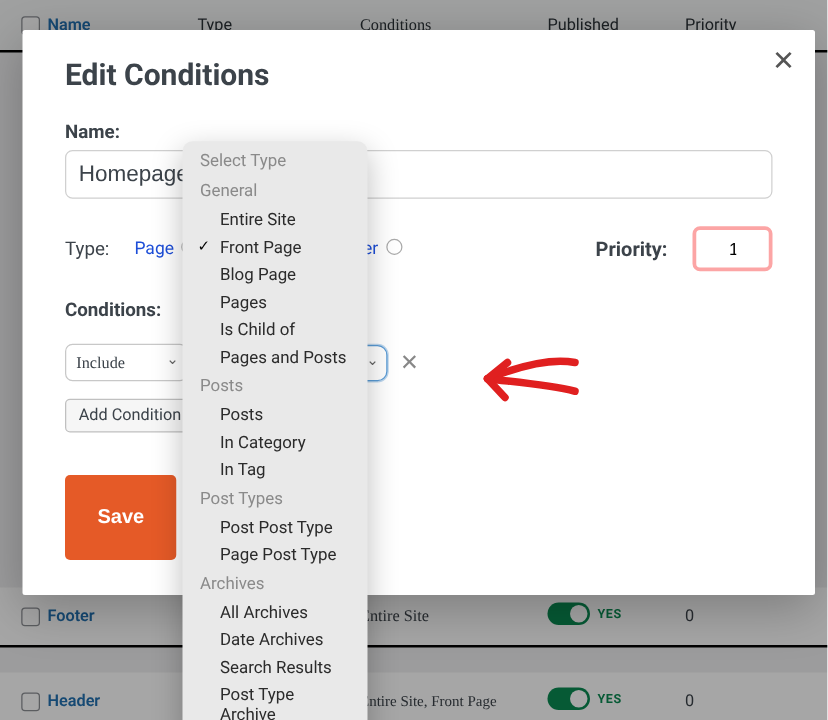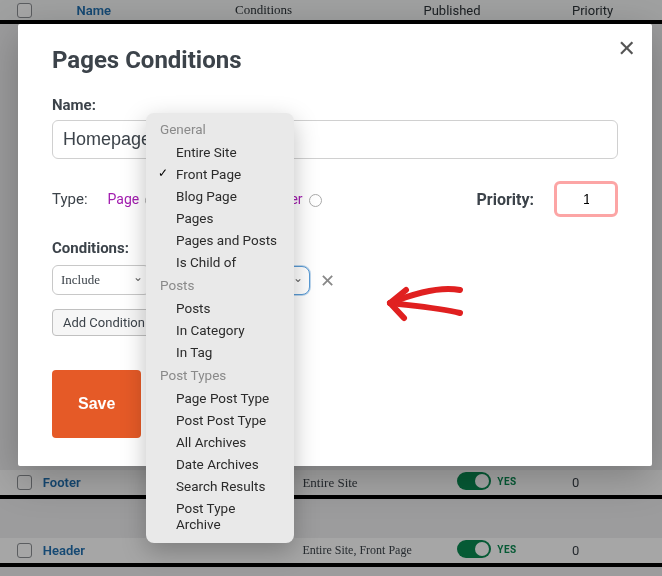--- a/index.html
+++ b/index.html
@@ -7,21 +7,21 @@
     font-family: -apple-system, BlinkMacSystemFont, "Segoe UI", Roboto, sans-serif;
     background: #f0f0f1;
     width: 662px;
     height: 576px;
     overflow: hidden;
     position: relative;
     font-size: 13px;
     color: #3c434a;
   }
   .bg-table { position: absolute; top:0; left:0; right:0; }
-  .thead, .trow { display:flex; align-items:center; padding: 2px 10px; border-bottom:4px solid #000000; background:#fff;justify-content:space-between;}
+  .thead, .trow { display:flex; align-items:center; padding: 12px 10px; border-bottom:2px solid #000000; background:#fff;}
   .thead { background:#f6f7f7; font-weight:400; color:#2c3338;}
   .col-check { width:28px; display:flex; align-items:center; justify-content:center;}
   .col-name { width:120px; color:#2271b1; font-weight:600;}
   .col-type { width:130px;}
   .col-cond { width:150px;font-family:Liberation Serif, serif;}
   .col-pub  { width:110px;}
   .col-prio { width:80px;}
   .trow .col-name a { color:#2271b1; text-decoration:none;}
   .checkbox { width:15px; height:15px; border:1px solid #8c8f94; border-radius:3px; background:#fff;}
   .overlay {
@@ -41,28 +41,28 @@
     font-size:22px; color:#555; cursor:pointer;
   }
   h2.title { font-size:24px; font-weight:700; margin-bottom:22px;}
   .form-label { font-weight:700; font-size:15px; margin-bottom:6px; display:block;}
   .name-input {
     width:100%; border:1px solid #d0d0d0; border-radius:6px;
     padding:8px 10px; font-size:18px; color:#3c434a; margin-bottom:22px;
   }
   .row-type { display:flex; align-items:center; gap:20px; margin-bottom:22px;}
   .row-type .label { font-weight:400; font-size:15px;}
-  .type-opt { display:flex; align-items:flex-end; gap:6px; font-size:14px; color:#a21caf;}
+  .type-opt { display:flex; align-items:flex-start; gap:6px; font-size:14px; color:#1d4ed8;}
   .radio { width:13px; height:13px; border:1px solid #aaa; border-radius:50%; background:#fff;}
   .prio-label { font-weight:700; font-size:16px;}
   .prio-input {
     width:64px; border:3px solid #fca5a5; border-radius:6px;
     padding:7px 26px; font-size:14px; text-align:left;
   }
-  .cond-block .hlabel { font-weight:700; font-size:15px; margin-bottom:8px;}
+  .cond-block .hlabel { font-weight:700; font-size:15px; margin-bottom:18px;}
   .cond-row { display:flex; align-items:center; gap:10px; margin-bottom:14px;}
   .sel {
     border:1px solid #c8c8c8; border-radius:6px;
     padding:6px 22px 6px 8px; font-size:13px; background:#fff;
     position:relative;
   }
   .sel.include { width:98px;font-family:Liberation Serif, serif; }
   .sel::after { content:"⌄"; position:absolute; right:6px; top:4px; color:#666; font-size:12px;}
   .sel.type-sel { width:150px; border:1px solid #5a9bd5; border-radius:8px; box-shadow:0 0 0 1px rgba(90,155,213,0.4);}
   .remove-x { font-size:18px; color:#888; cursor:pointer;}
@@ -113,20 +113,21 @@
 </style>
 </head>
 <body>
 
 <div class="bg-table">
   <div class="thead">
     <div class="col-check">
         <div class="checkbox"></div>
       </div>
     <div class="col-name">Name</div>
+    <div class="col-type">Type</div>
     <div class="col-cond">Conditions</div>
     <div class="col-pub">Published</div>
     <div class="col-prio">Priority</div>
   </div>
 </div>
 
 <div class="bg-rows" style="top:470px;">
   <div class="trow">
     <div class="col-check">
         <div class="checkbox"></div>
@@ -162,21 +163,21 @@
       </span>
     </div>
     <div class="col-prio">0</div>
   </div>
 </div>
 
 <div class="overlay"></div>
 
 <div class="modal">
   <span class="close">✕</span>
-  <h2 class="title">Pages Conditions</h2>
+  <h2 class="title">Edit Conditions</h2>
 
   <label class="form-label">Name:</label>
   <input class="name-input" value="Homepage" style="">
 
   <div class="row-type">
     <span class="label">Type:</span>
     <span class="type-opt">
         <span>Page</span>
         <span class="radio"></span>
       </span>
@@ -200,34 +201,36 @@
       <div class="sel type-sel">Front Page</div>
       <span class="remove-x">✕</span>
     </div>
     <div class="add-cond">Add Condition</div>
     <div style="height:14px;"></div>
     <button class="save-btn">Save</button>
   </div>
 </div>
 
 <div class="dd">
+  <div class="group">Select Type</div>
   <div class="group">General</div>
   <div class="item">Entire Site</div>
   <div class="item checked">Front Page</div>
   <div class="item">Blog Page</div>
   <div class="item">Pages</div>
+  <div class="item">Is Child of</div>
   <div class="item">Pages and Posts</div>
-  <div class="item">Is Child of</div>
   <div class="group">Posts</div>
   <div class="item">Posts</div>
   <div class="item">In Category</div>
   <div class="item">In Tag</div>
   <div class="group">Post Types</div>
+  <div class="item">Post Post Type</div>
   <div class="item">Page Post Type</div>
-  <div class="item">Post Post Type</div>
+  <div class="group">Archives</div>
   <div class="item">All Archives</div>
   <div class="item">Date Archives</div>
   <div class="item">Search Results</div>
   <div class="item">Post Type Archive</div>
 </div>
 
 <svg class="arrow" width="90" height="50">
   <path d="M 80 12 C 60 8, 35 15, 10 25" stroke="#e02020" stroke-width="6" fill="none" stroke-linecap="round"></path>
   <path d="M 80 35 C 60 30, 35 28, 10 25" stroke="#e02020" stroke-width="6" fill="none" stroke-linecap="round"></path>
   <path d="M 10 25 L 26 12 M 10 25 L 24 40" stroke="#e02020" stroke-width="6" fill="none" stroke-linecap="round"></path>

